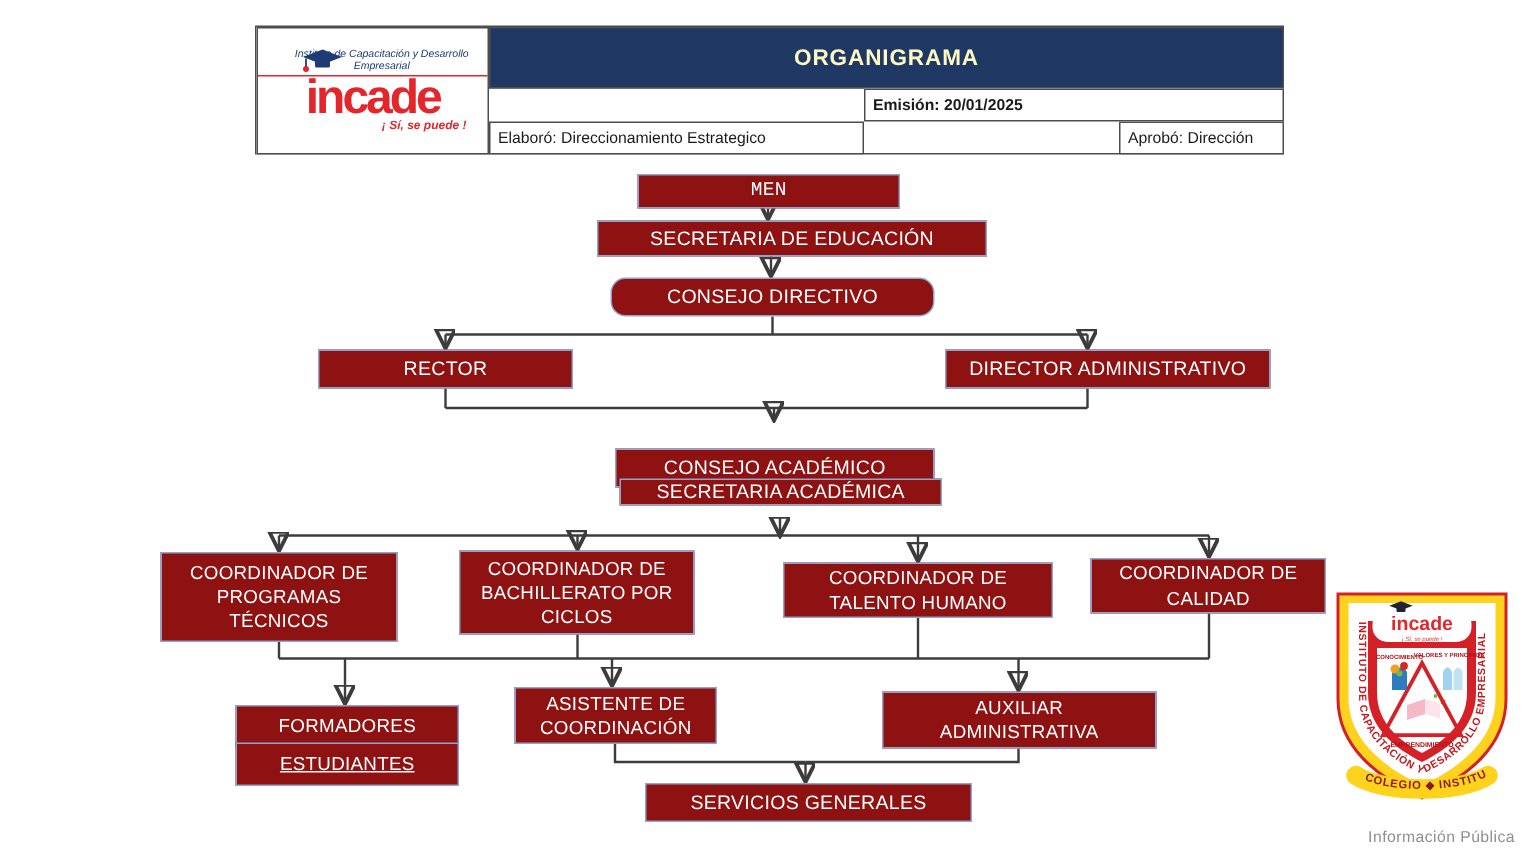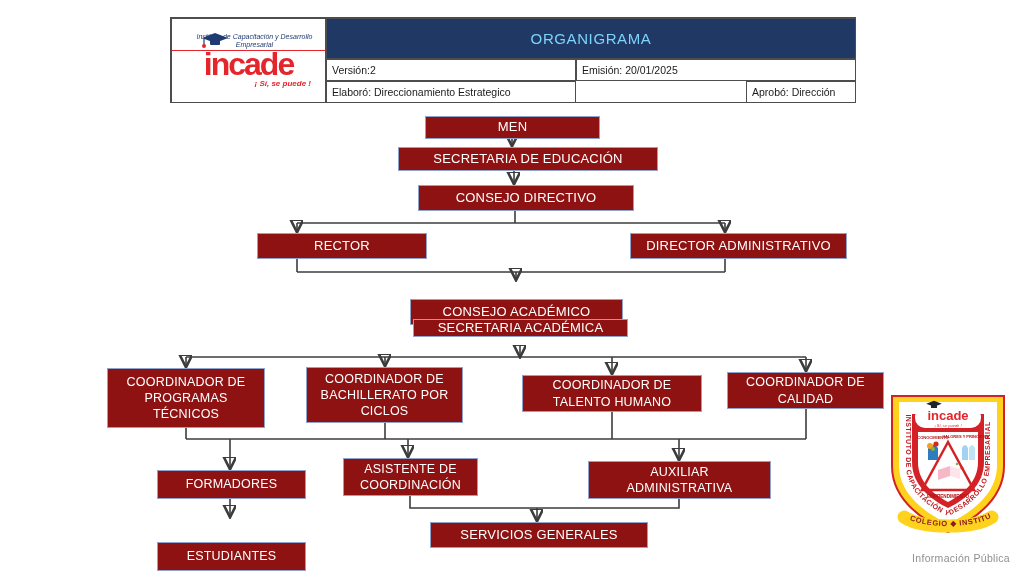--- a/index.html
+++ b/index.html
@@ -44,51 +44,51 @@
   .logo-word{font-size:32px;font-weight:700;color:var(--brand-red);
     letter-spacing:-2px;line-height:0.95;margin-top:-2px;}
   .logo-tag{font-size:8px;font-style:italic;font-weight:700;color:var(--brand-red);
     align-self:flex-end;margin-right:14px;}
   .logo-cap{position:absolute;left:28px;top:12px;}
   .banner{
     grid-column:2/span 3;grid-row:1;
     background:var(--banner-navy);border:1px solid #4d4d4d;
     display:flex;align-items:center;justify-content:center;
   }
-  .banner span{color:#7dd3fc;font-weight:400;font-size:15px;letter-spacing:.6px;}
+  .banner span{color:#fef9c3;font-weight:700;font-size:15px;letter-spacing:.6px;}
   .c-version{grid-column:2;grid-row:2;}
-  .c-emision{grid-column:3/span 2;grid-row:2;}
+  .c-emision{grid-column:3/span 2;grid-row:2;font-weight:bold;}
   .c-elaboro{grid-column:2;grid-row:3;}
   .c-reviso{grid-column:3;grid-row:3;}
   .c-aprobo{grid-column:4;grid-row:3;}
   
   .node{
     position:absolute;
     background:var(--box-red);
     border:1px solid var(--box-border);
     color:#fff;
     display:flex;align-items:center;justify-content:center;
     text-align:center;font-size:13px;line-height:1.3;letter-spacing:.2px;
   }
   .node.sm{font-size:12.5px;}
-  #n-men{left:425px;top:116px;width:175px;height:23px;}
+  #n-men{left:425px;top:116px;width:175px;height:23px;font-family:Liberation Mono, monospace;}
   #n-sec-edu{left:398px;top:147px;width:260px;height:24px;}
-  #n-con-dir{left:418px;top:185px;width:216px;height:26px;}
-  #n-rector{left:212px;top:233px;width:170px;height:26px;margin-left:45px;}
+  #n-con-dir{left:407px;top:185px;width:216px;height:26px;border-radius:10px;}
+  #n-rector{left:212px;top:233px;width:170px;height:26px;}
   #n-dir-adm{left:630px;top:233px;width:217px;height:26px;}
   #n-con-aca{left:410px;top:281px;width:213px;height:26px;margin-top:18px;}
   #n-sec-aca{left:413px;top:319px;width:215px;height:18px;}
   #n-coo-pro{left:107px;top:368px;width:158px;height:60px;padding:0 4px;}
   #n-coo-bac{left:306px;top:367px;width:157px;height:56px;padding:0 10px;}
   #n-coo-tal{left:522px;top:375px;width:180px;height:37px;padding:0 10px;}
   #n-coo-cal{left:727px;top:372px;width:157px;height:37px;padding:0 10px;}
   #n-formadores{left:157px;top:470px;width:149px;height:29px;}
   #n-asistente{left:343px;top:458px;width:135px;height:38px;padding:0 6px;}
   #n-auxiliar{left:588px;top:461px;width:183px;height:38px;padding:0 12px;}
-  #n-estudiantes{left:157px;top:542px;width:149px;height:29px;}
+  #n-estudiantes{left:157px;top:495px;width:149px;height:29px;text-decoration:underline;}
   #n-servicios{left:430px;top:522px;width:218px;height:26px;}
   
   #connectors{position:absolute;left:0;top:0;width:1024px;height:576px;pointer-events:none;}
   #connectors path{stroke:var(--line);stroke-width:1.6;fill:none;}
   
   #badge{position:absolute;left:882px;top:386px;width:132px;height:160px;}
   
   .footer-note{
     position:absolute;right:14px;top:552px;
     font-size:10.5px;color:#8f8f8f;letter-spacing:.3px;
@@ -105,21 +105,20 @@
       <line x1="4" y1="8" x2="4" y2="14" stroke="#1f3b73" stroke-width="1.2"></line>
       <circle cx="4" cy="15" r="2" fill="#e4252b"></circle>
     </svg>
     <div class="logo-top">Instituto de Capacitación y Desarrollo Empresarial</div>
     <div class="logo-word">incade</div>
     <div class="logo-tag">¡ Sí, se puede !</div>
   </div>
   <div class="banner">
     <span>ORGANIGRAMA</span>
   </div>
-  <div class="cell c-version">Versión:2</div>
   <div class="cell c-emision">Emisión: 20/01/2025</div>
   <div class="cell c-elaboro">Elaboró: Direccionamiento Estrategico</div>
   <div class="cell c-aprobo">Aprobó: Dirección</div>
 </div>
 
 <svg id="connectors" viewBox="0 0 1024 576">
   <defs>
     <marker id="arr" markerWidth="9" markerHeight="9" refX="6.5" refY="4" orient="auto">
       <path d="M0,0 L8,4 L0,8 Z" fill="#2f2f2f" stroke="none"></path>
     </marker>

